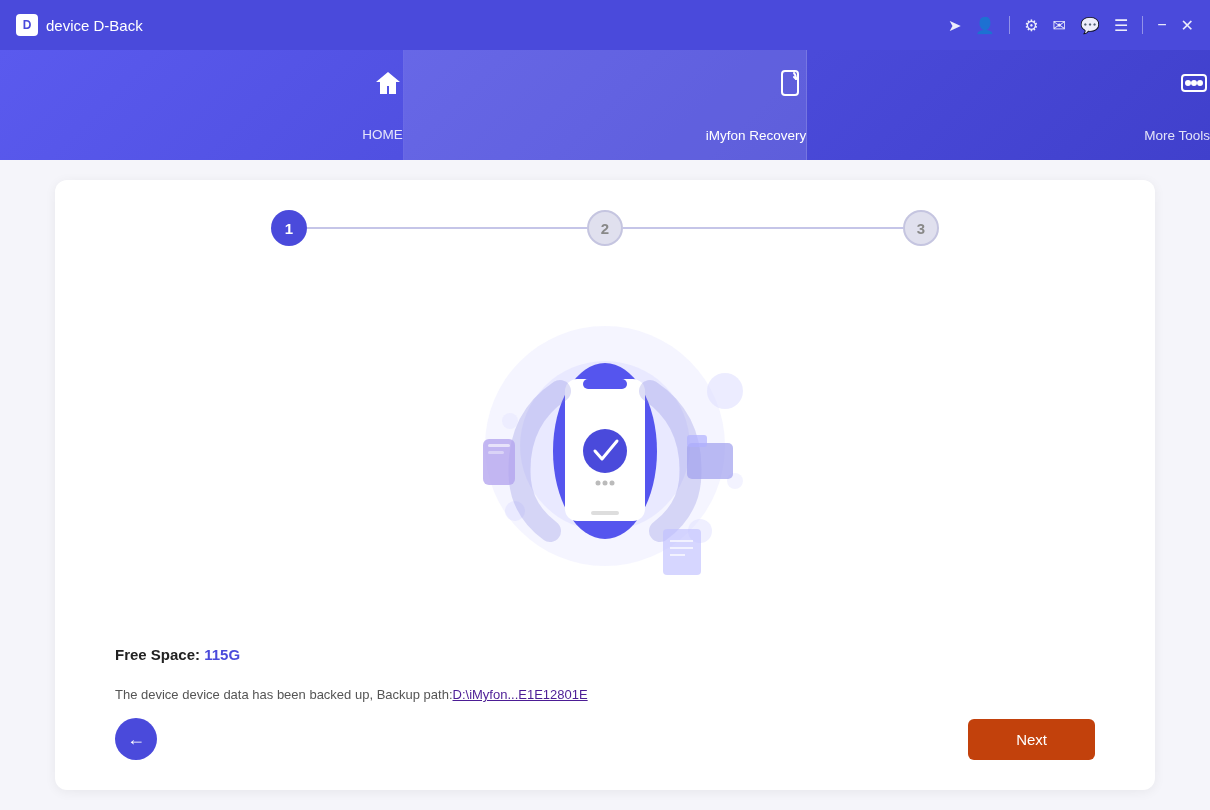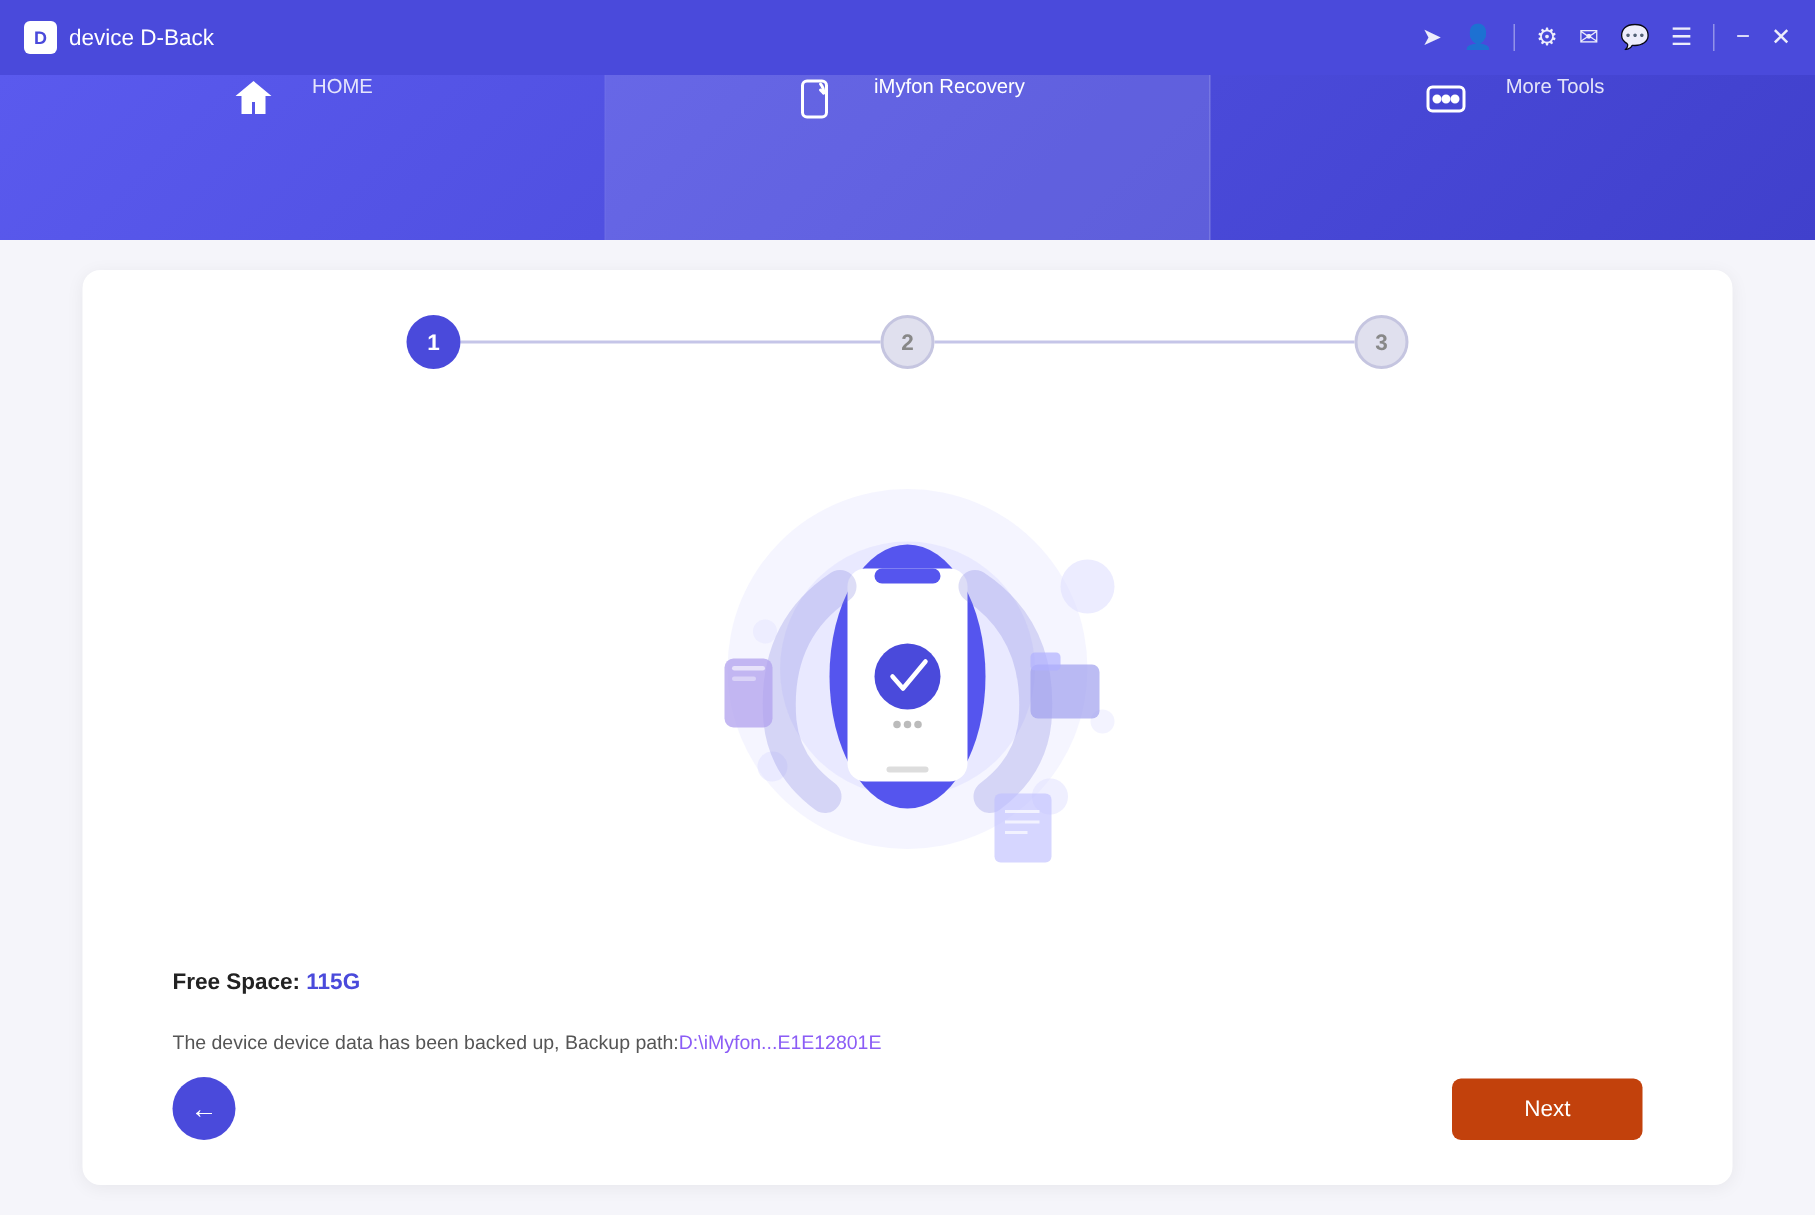--- a/index.html
+++ b/index.html
@@ -50,21 +50,22 @@
     
     .navbar {
       height: 110px;
       background: linear-gradient(135deg, #5a5aee 0%, #4040cc 100%);
       display: flex;
       align-items: stretch;
     }
     .nav-item {
       flex: 1;
       display: flex;
-      align-items: flex-start;
+      flex-direction: column;
+      align-items: flex-end;
       justify-content: center;
       gap: 24px;
       cursor: pointer;
       color: rgba(255,255,255,0.85);
       font-size: 14px;
       border-right: 1px solid rgba(255,255,255,0.15);
       position: relative;
     }
     .nav-item:last-child { border-right: none; }
     .nav-item.active {
@@ -156,21 +157,22 @@
     }
     .free-space-value {
       color: #4a4adb;
       font-weight: 600;
     }
     .backup-path-text {
       font-size: 13px;
       color: #555;
     }
     .backup-path-link {
-      color: #8b5cf6;
+      color: #4c1d95;
+      text-decoration: underline;
       cursor: pointer;
       margin-top: 13px;
     }
 
     
     .nav-buttons {
       display: flex;
       justify-content: space-between;
       align-items: center;
       margin-top: 16px;

